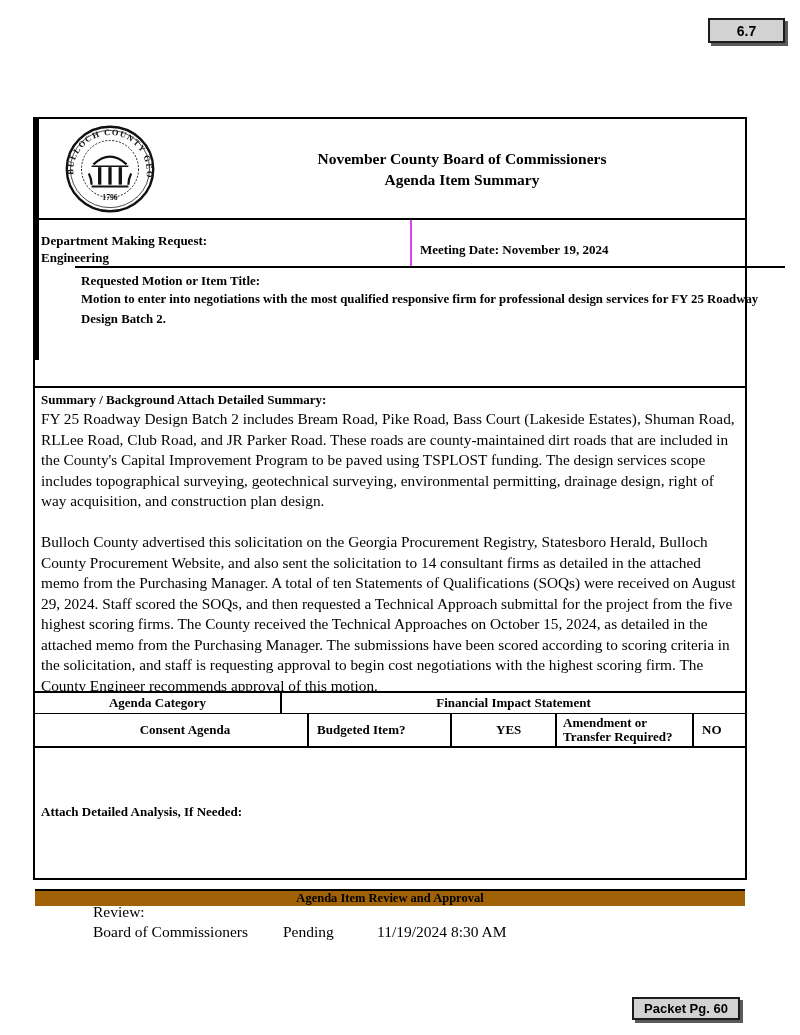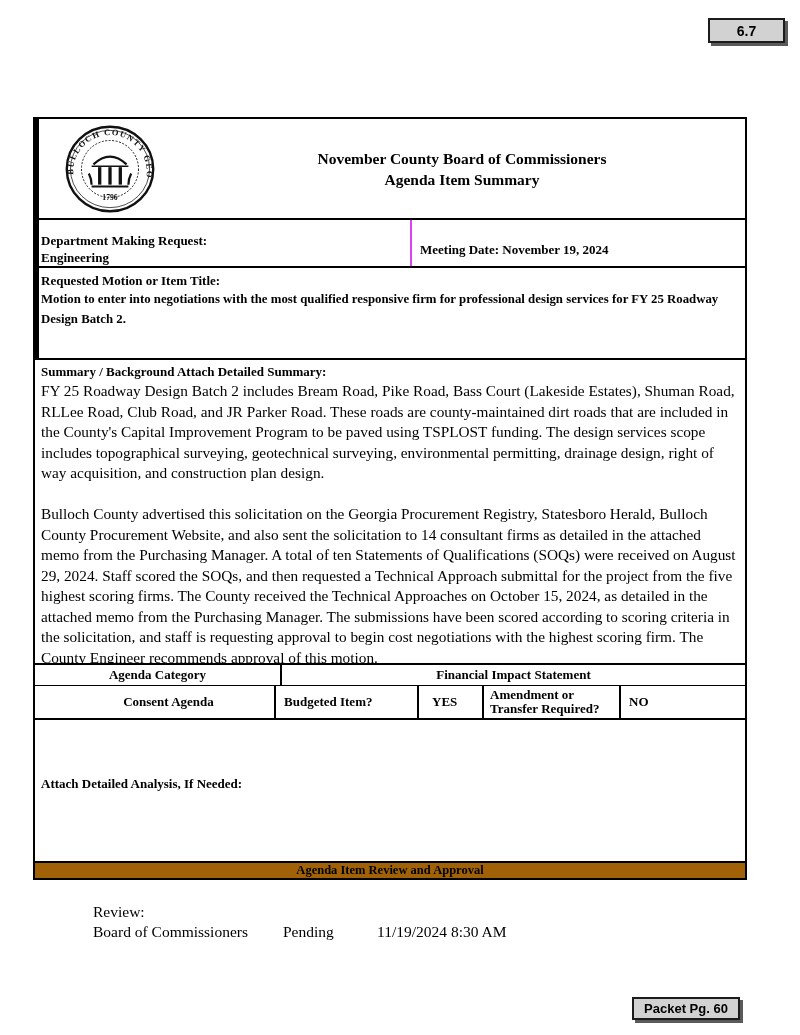--- a/index.html
+++ b/index.html
@@ -37,43 +37,43 @@
   .title-block { flex:1; text-align:center; padding-right:6px; }
   .title-block div { font-weight:bold; font-size:15.5px; line-height:21px; }
 
   
   .row-dept { height:48px; display:flex; }
   .cell-dept { width:377px; border-right:2px solid #d946ef; padding:12px 0 0 6px; }
   .cell-dept div { font-weight:bold; font-size:13px; line-height:17px; }
   .cell-meeting { flex:1; padding:22px 16px 0 8px; font-weight:bold; font-size:13px; }
 
   
-  .row-motion { height:92px; padding:4px 6px 0 6px; }
+  .row-motion { height:120px; padding:4px 6px 0 6px;margin-left:40px; }
   .row-motion .lbl { font-weight:bold; font-size:13px; line-height:17px; }
   .row-motion .txt { font-weight:bold; font-size:12.8px; line-height:20px; }
 
   
   .row-summary { height:305px; padding:3px 6px 0 6px; }
   .row-summary .lbl { font-weight:bold; font-size:13px; line-height:18px; }
   .row-summary p { font-size:15.3px; line-height:20.5px; margin:0; }
   .row-summary p + p { margin-top:20.5px; }
 
   
   .row-cat { height:22px; display:flex; }
   .cell-cat-h { width:247px; border-right:2px solid #000; text-align:center;
                 font-weight:bold; font-size:13px; line-height:20px; }
   .cell-fin-h { flex:1; text-align:center; font-weight:bold; font-size:13px; line-height:20px; }
 
   
   .row-fin { height:33px; display:flex; }
   .row-fin > div { border-right:2px solid #000; font-weight:bold; font-size:13px; }
   .row-fin > div:last-child { border-right:none; }
-  .cell-consent  { width:241px; display:flex; align-items:center; justify-content:center;padding-left:28px; }
+  .cell-consent  { width:274px; display:flex; align-items:center; justify-content:center;padding-left:28px; }
   .cell-budg     { width:143px; display:flex; align-items:center; padding-left:8px; }
-  .cell-yes      { width:65px;  display:flex; align-items:center; padding-left:13px; }
+  .cell-yes      { width:65px;  display:flex; align-items:center; padding-left:4px;margin-left:40px; }
   .cell-amend    { width:137px; display:flex; align-items:center; padding-left:6px;
                    line-height:14px; font-size:12.5px; }
   .cell-no       { flex:1; display:flex; align-items:center; padding-left:8px; }
 
   
   .row-analysis { height:143px; padding:56px 0 0 6px; }
   .row-analysis .lbl { font-weight:bold; font-size:13px; }
 
   
   .row-bar { height:17px; background:#a16207; text-align:center;

